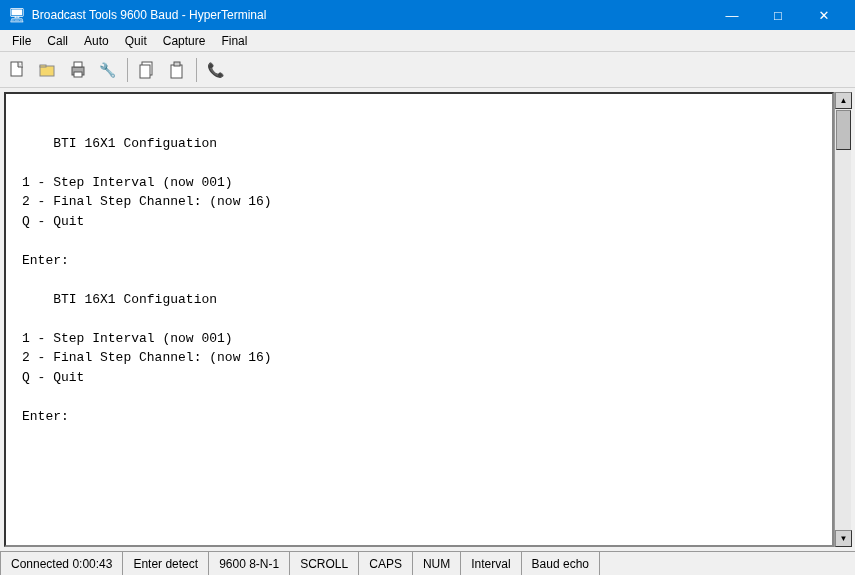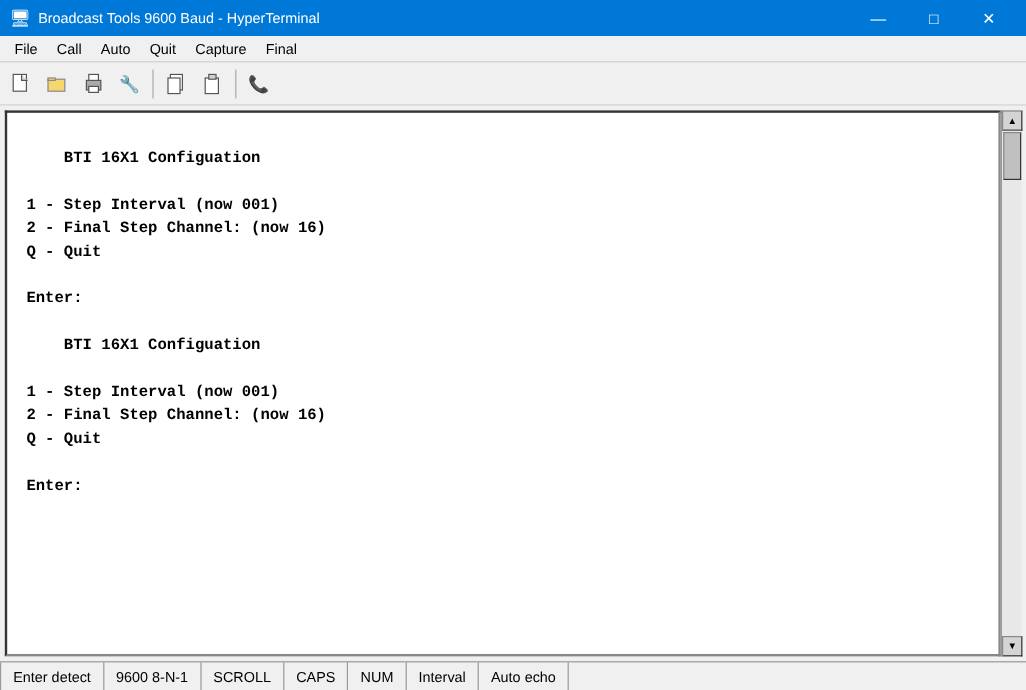--- a/index.html
+++ b/index.html
@@ -93,24 +93,23 @@
     }
 
     
     .terminal {
       flex: 1;
       background: white;
       border: 2px inset #888;
       font-family: 'Courier New', Courier, monospace;
       font-size: 13px;
       color: #000;
-      padding: 8px 16px;
+      padding: 20px 16px;
       overflow: hidden;
       position: relative;
-      font-weight: bold;
     }
     .terminal-content {
       line-height: 1.5;
       white-space: pre;
     }
 
     
     .scrollbar {
       width: 17px;
       background: #e0e0e0;
@@ -237,20 +236,21 @@
     <div class="scrollbar-track">
       <div class="scrollbar-thumb"></div>
     </div>
     <div class="scrollbar-btn">
       <span>▼</span>
     </div>
   </div>
 </div>
 
 <div class="status-bar">
+  <div class="status-item">Connected 0:00:43</div>
   <div class="status-item">Enter detect</div>
   <div class="status-item">9600 8-N-1</div>
   <div class="status-item">SCROLL</div>
   <div class="status-item">CAPS</div>
   <div class="status-item">NUM</div>
   <div class="status-item">Interval</div>
-  <div class="status-item">Auto echo</div>
+  <div class="status-item">Baud echo</div>
 </div>
 
 </body></html>

